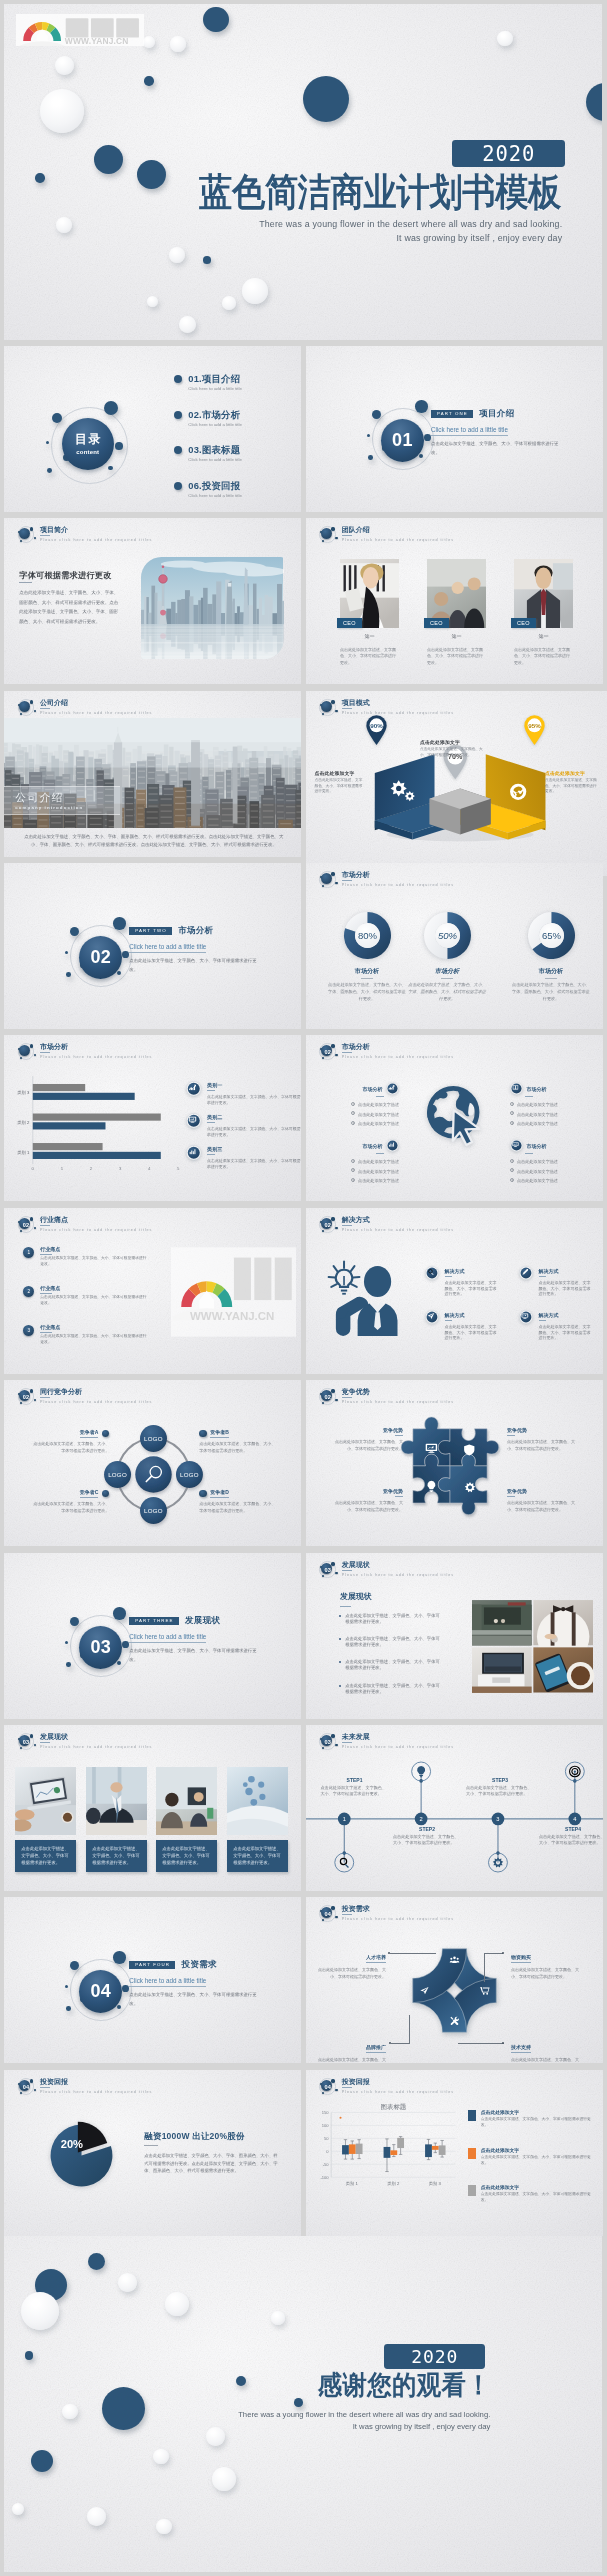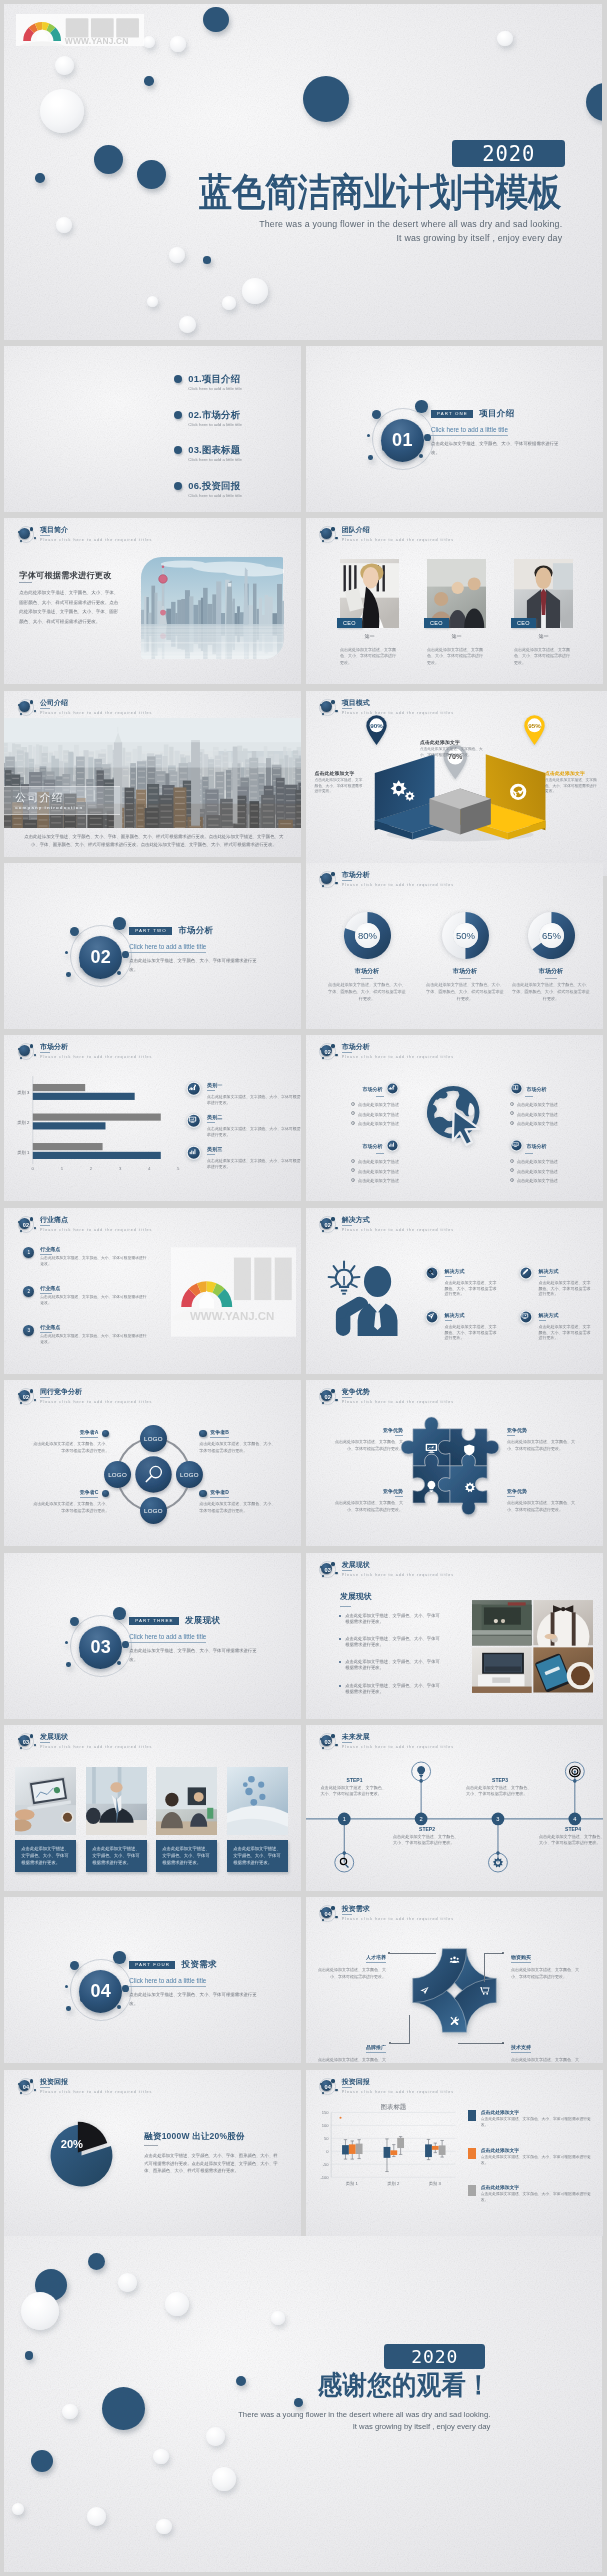--- a/index.html
+++ b/index.html
@@ -328,20 +328,34 @@
     <span>2020</span>
   </div>
   <div class="close-title">感谢您的观看！</div>
   <div class="close-sub">There was a young flower in the desert where all was dry and sad looking.</div>
   <div class="close-sub2">It was growing by itself , enjoy every day</div>
 </div>
 
 <div class="slide " style="left:4.3px;top:346px;width:297px;height:166px;">
   <div class="bgw"></div>
   <div class="grain"></div>
+  <div class="toc-left">
+    <span class="ring" style="left:10.8px;top:11.8px;width:75px;height:75px;"></span>
+    <span class="dot b" style="left:64px;top:5.5px;width:14px;height:14px;"></span>
+    <span class="dot b" style="left:12px;top:18px;width:10px;height:10px;"></span>
+    <span class="dot b" style="left:75px;top:47px;width:7.7px;height:7.7px;"></span>
+    <span class="dot b" style="left:22.4px;top:59px;width:7.3px;height:7.3px;"></span>
+    <span class="dot b" style="left:5.5px;top:46px;width:3.4px;height:3.4px;"></span>
+    <span class="dot b" style="left:6.5px;top:73px;width:4.8px;height:4.8px;"></span>
+    <span class="dot b" style="left:68px;top:71px;width:4.4px;height:4.4px;"></span>
+    <span class="bigcircle" style="left:21.5px;top:23px;width:52px;height:52px;">
+      <span class="toc-cn">目录</span>
+      <span class="toc-en">content</span>
+    </span>
+  </div>
   <div class="toc-list">
     <div class="toc-item" style="top:0px;">
       <span class="toc-dot"></span>
       <span class="toc-main"><span>01.</span><span>项目介绍</span></span>
       <span class="toc-note">Click here to add a little title</span>
     </div>
     <div class="toc-item" style="top:36px;">
       <span class="toc-dot"></span>
       <span class="toc-main"><span>02.</span><span>市场分析</span></span>
       <span class="toc-note">Click here to add a little title</span>
@@ -1715,21 +1729,21 @@
   <path d="M1.52 21.42 A31 31 0 0 1 31.00 0.00 L31.00 14.50 A16.5 16.5 0 0 0 15.31 25.90 Z" fill="url(#dl0)"></path>
   <path d="M31.00 0.00 A31 31 0 1 1 1.52 21.42 L15.31 25.90 A16.5 16.5 0 1 0 31.00 14.50 Z" fill="url(#dg0)"></path>
   <circle cx="31" cy="31" r="16.5" fill="url(#dh0)"></circle>
   <text x="31" y="35.2" text-anchor="middle" font-size="12.6" fill="#2d5578" font-family="'Liberation Sans',sans-serif">80%</text>
 </svg>
         </div>
     <div class="dn-t">市场分析</div>
     <div class="dn-r"></div>
     <div class="dn-d">点击此处添加文字描述、文字颜色、大小、字体、圆形颜色、大小、样式可根据需求进行更改。</div>
   </div>
-  <div class="dn" style="left:112px;">
+  <div class="dn" style="left:94px;font-style:italic;">
     <div class="dn-c">
           <svg viewBox="0 0 62 62" width="47" height="47">
   <defs>
     <linearGradient id="dg1" x1="0" y1="0" x2="1" y2="1">
                 <stop offset="0" stop-color="#406e99"></stop>
                 <stop offset=".55" stop-color="#2c5178"></stop>
                 <stop offset="1" stop-color="#1e3c58"></stop>
               </linearGradient>
     <linearGradient id="dl1" x1="0" y1="0" x2="1" y2="1">
                 <stop offset="0" stop-color="#fdfdfe"></stop>

